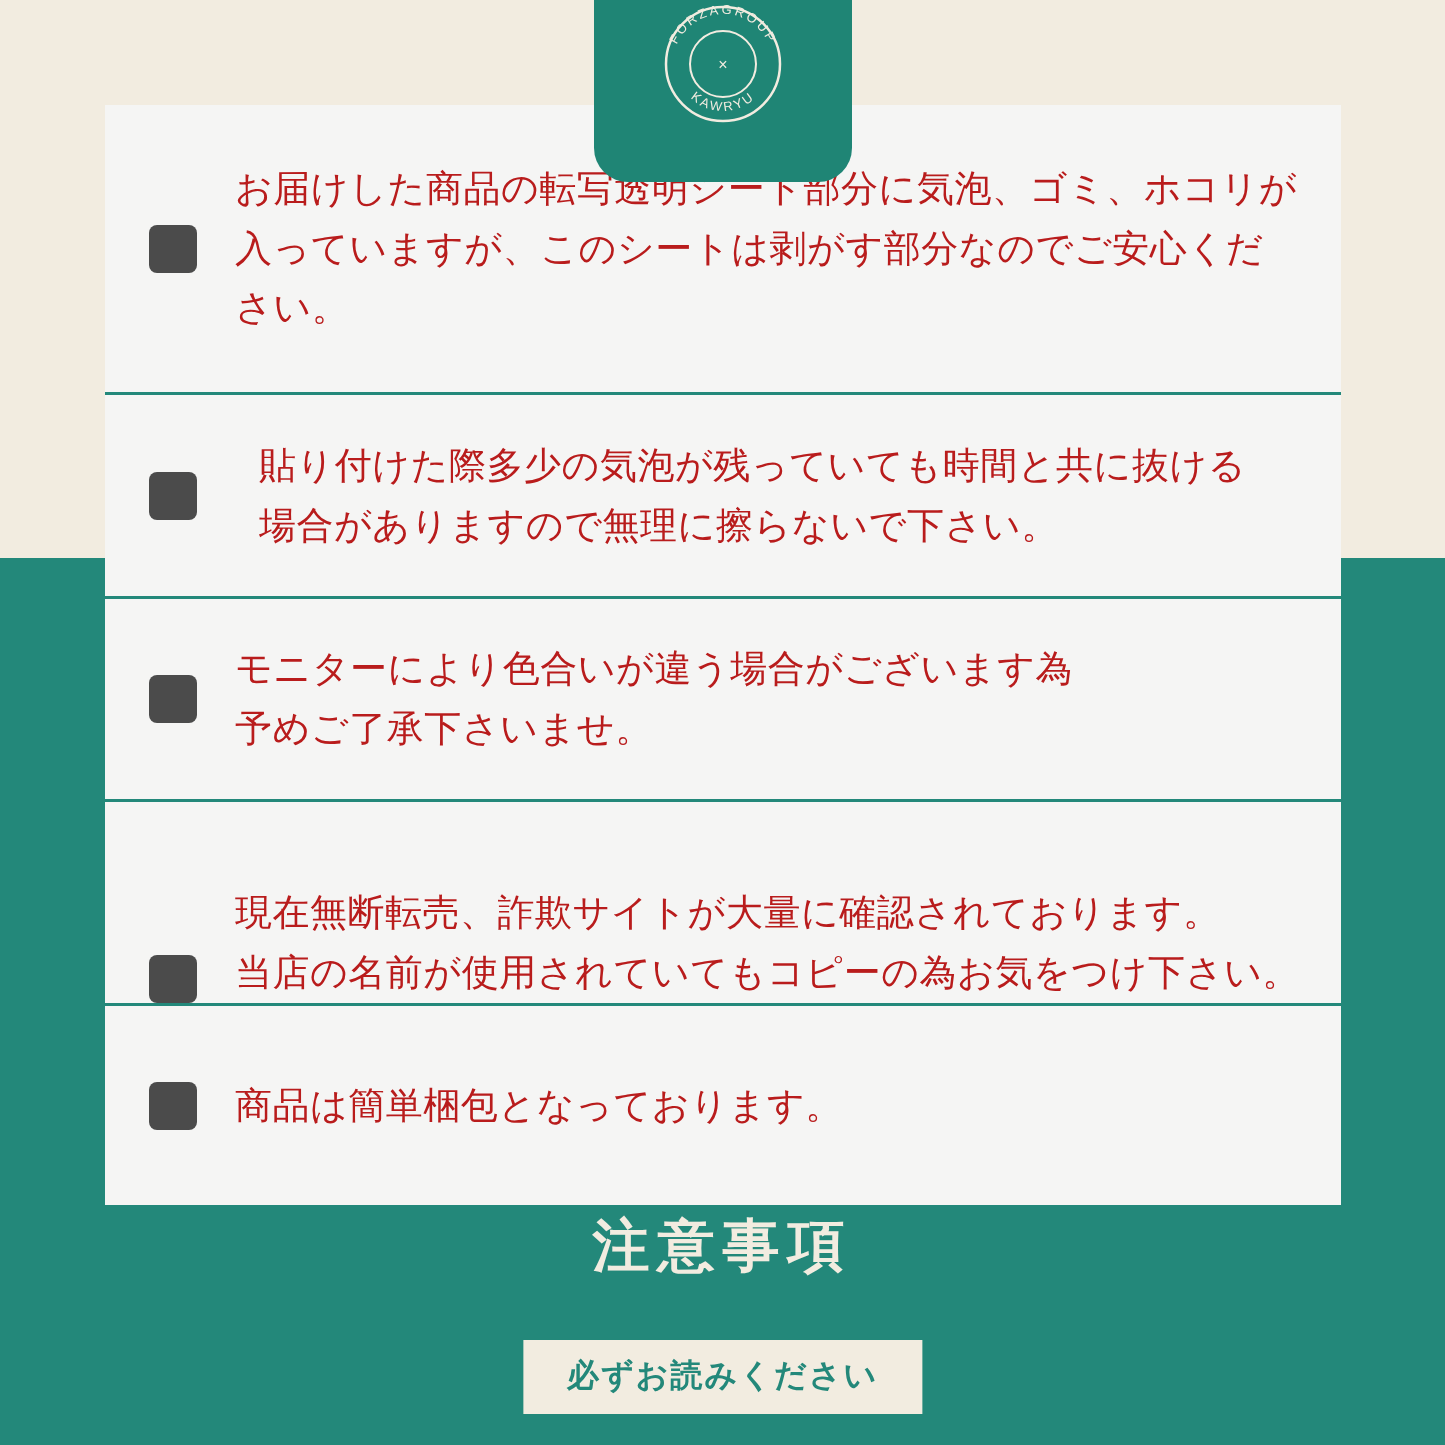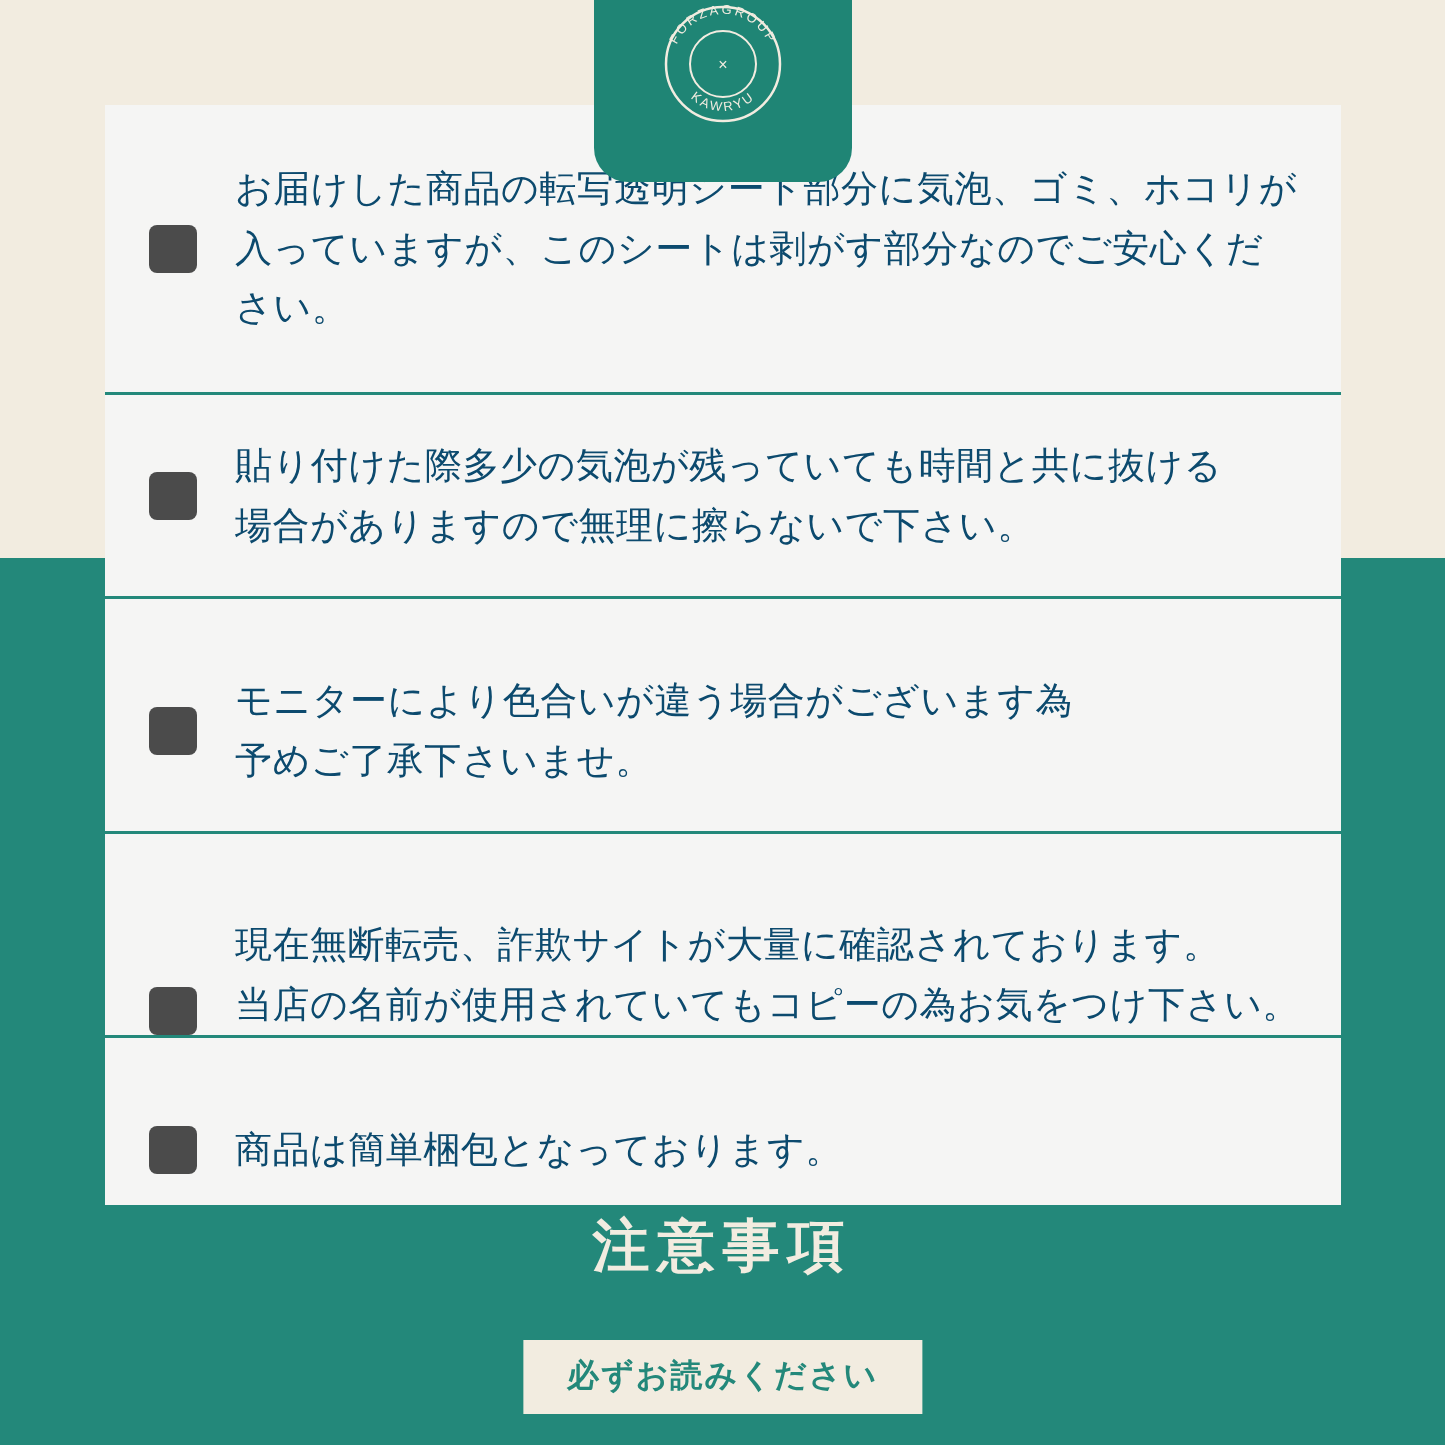--- a/index.html
+++ b/index.html
@@ -86,34 +86,34 @@
   .bullet {
     flex: 0 0 auto;
     width: 48px;
     height: 48px;
     background: #4b4b4b;
     border-radius: 8px;
     margin-right: 38px;
   }
 
   .note-text {
-    color: #0c4a6e;
+    color: #b91c1c;
     font-size: 37px;
     line-height: 1.62;
     letter-spacing: 0.5px;
     font-weight: 500;
     white-space: pre-line;
   }
 
   
   .row-1 { height: 290px; padding-top: 0; }
-  .row-2 { height: 204px; }
-  .row-3 { height: 203px; margin-top: 32px; }
+  .row-2 { height: 204px; gap: 24px; }
+  .row-3 { height: 203px; }
   .row-4 { height: 204px; align-items: flex-end; }
-  .row-5 { height: 199px; margin-top: 12px; }
+  .row-5 { height: 199px; }
 
   
   .headline {
     position: absolute;
     left: 0;
     top: 1208px;
     width: 1445px;
     text-align: center;
     color: #f2ece0;
     font-size: 57px;

